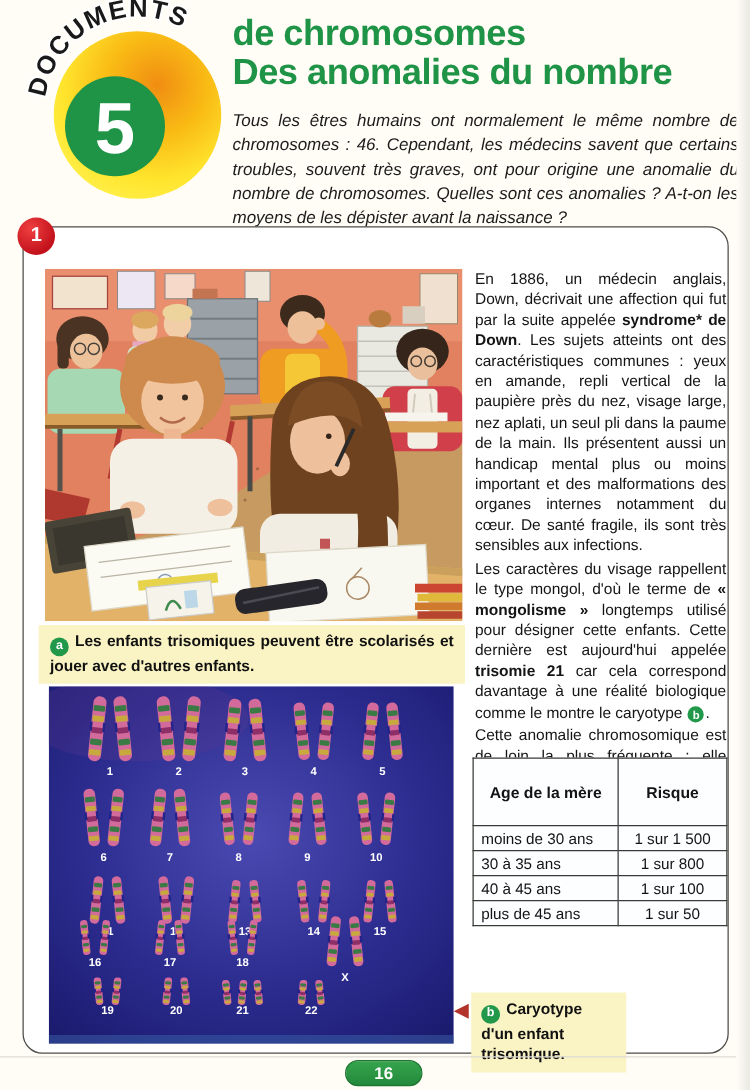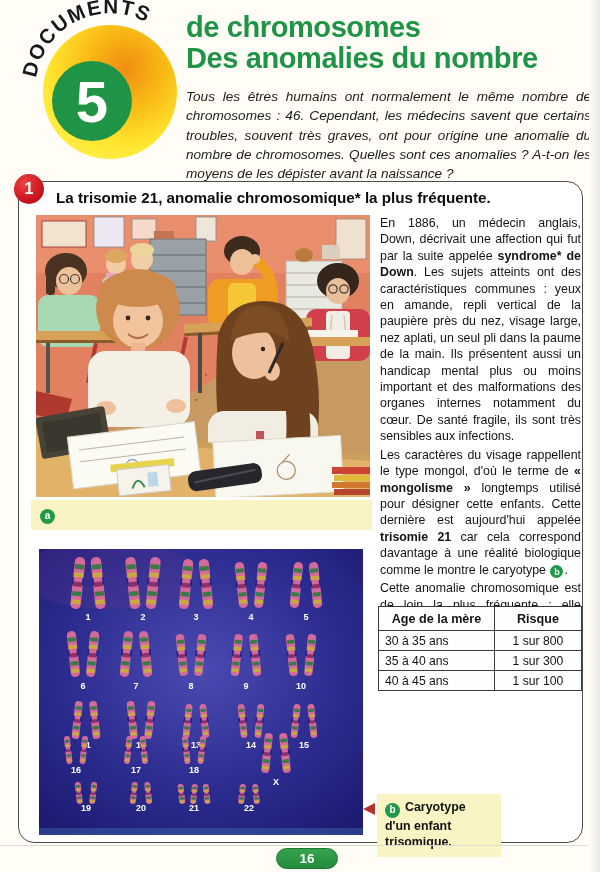--- a/index.html
+++ b/index.html
@@ -35,21 +35,21 @@
         border-right:12px solid #b2342b;}
   
   .col{position:absolute;left:359px;top:31px;width:205px;font-size:12.4px;line-height:16.4px;
         color:#141414;text-align:justify;}
   .col p{margin:2px;}
   .col b{font-weight:bold;}
   
   .risk-table{position:absolute;left:359px;top:424px;border-collapse:collapse;
         font-size:12.2px;color:#141414;background:#fdfeff;}
   .risk-table th,.risk-table td{border:1px solid #3a3a38;padding:1px 6px;height:17px;}
-  .risk-table th{font-weight:bold;text-align:center;font-size:12.6px;padding:3px 6px;}
+  .risk-table th{font-weight:bold;text-align:center;font-size:12.6px;padding:18px 6px;}
   .risk-table td.c1{width:112px;text-align:left;}
   .risk-table td.c2{width:78px;text-align:center;}
   .risk-table{border:1.6px solid #3a3a38;}
   
   .foot-line{position:absolute;left:0;top:845px;width:600px;height:1px;background:#dddcd4;}
   .page-pill{position:absolute;left:276px;top:848px;width:62px;height:21px;border-radius:11px;
         background:linear-gradient(#35a44c,#238a3c);border:1px solid #1c7531;color:#fff;
         font-weight:bold;font-size:13.5px;display:flex;align-items:center;justify-content:center;box-sizing:border-box;}
 </style>
 </head>
@@ -78,21 +78,20 @@
   </div>
 
   <div class="title">
     <div>de chromosomes</div>
     <div>Des anomalies du nombre</div>
   </div>
   <div class="intro">Tous les êtres humains ont normalement le même nombre de chromosomes : 46. Cependant, les médecins savent que certains troubles, souvent très graves, ont pour origine une anomalie du nombre de chromosomes. Quelles sont ces anomalies ? A-t-on les moyens de les dépister avant la naissance ?</div>
 
   <div class="doc-box">
     <div class="num-circle">1</div>
-    <div class="box-heading">La trisomie 21, anomalie chromosomique* la plus fréquente.</div>
 
     <div class="photo-wrap">
       <svg width="334" height="282" viewBox="0 0 334 282">
         <rect width="334" height="282" fill="#e1815f"></rect>
         <rect width="334" height="58" fill="#e98f6e"></rect>
         <polygon points="0,238 120,200 200,150 334,128 334,282 0,282" fill="#c69a60"></polygon>
         <g fill="#7d5330" opacity="0.55">
           <circle cx="150" cy="170" r="1.3"></circle>
             <circle cx="170" cy="160" r="1.3"></circle>
             <circle cx="190" cy="150" r="1.3"></circle>
@@ -249,21 +248,21 @@
           <rect x="296" y="252" width="38" height="7" fill="#cc4532"></rect>
           <rect x="298" y="260" width="36" height="6" fill="#e0b83a"></rect>
           <rect x="296" y="267" width="38" height="6" fill="#d07a2e"></rect>
           <rect x="298" y="274" width="36" height="6" fill="#b8452e"></rect>
         </g>
       </svg>
     </div>
 
     <div class="caption caption-a"><span class="circ">
           <span>a</span>
-        </span></div>
+        </span><span>Les enfants trisomiques peuvent être scolarisés et jouer avec d'autres enfants.</span></div>
 
     <div class="karyo">
       <svg id="karyo-svg" width="324" height="286" viewBox="0 0 324 286">
         <defs>
           <radialGradient id="kbg" cx="50%" cy="42%" r="80%">
             <stop offset="0%" stop-color="#4a4ab2"></stop>
             <stop offset="55%" stop-color="#2b2b8e"></stop>
             <stop offset="100%" stop-color="#171768"></stop>
           </radialGradient>
         </defs>
@@ -774,31 +773,35 @@
       <p>Cette anomalie chromosomique est de loin la plus fréquente : elle touche en moyenne un enfant sur 700 naissances, mais le risque varie avec l'âge de la mère.</p>
     </div>
 
     <table class="risk-table">
       <tbody>
           <tr>
         <th>Age de la mère</th>
         <th>Risque</th>
       </tr>
       <tr>
+        <td class="c1">moins de 30 ans</td>
+        <td class="c2">1 sur 1 500</td>
+      </tr>
+      <tr>
         <td class="c1">30 à 35 ans</td>
         <td class="c2">1 sur 800</td>
-      </tr>
-      <tr>
-        <td class="c1">35 à 40 ans</td>
-        <td class="c2">1 sur 300</td>
       </tr>
       <tr>
         <td class="c1">40 à 45 ans</td>
         <td class="c2">1 sur 100</td>
       </tr>
+      <tr>
+        <td class="c1">plus de 45 ans</td>
+        <td class="c2">1 sur 50</td>
+      </tr>
     </tbody>
       </table>
 
     <div class="arrow-left"></div>
     <div class="caption caption-b"><span class="circ">
           <span>b</span>
         </span><span>Caryotype d'un enfant trisomique.</span></div>
   </div>
 
   <div class="foot-line"></div>

